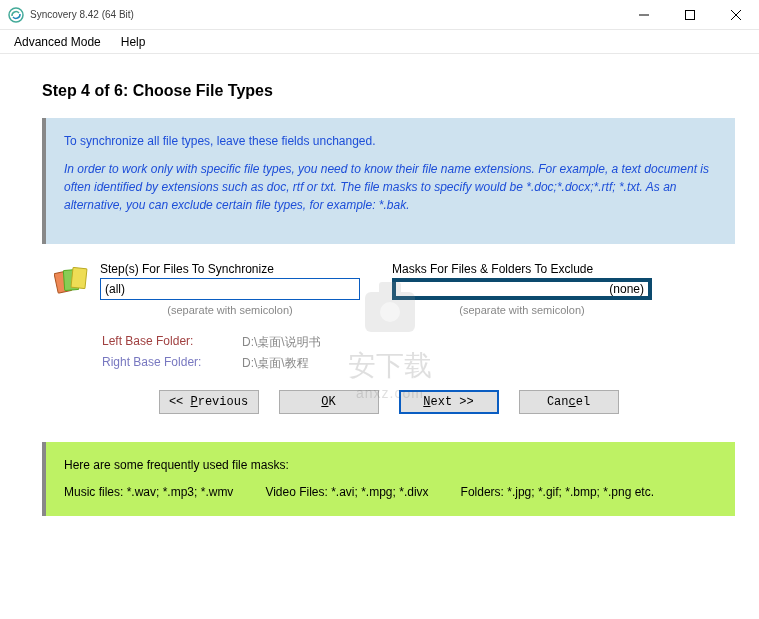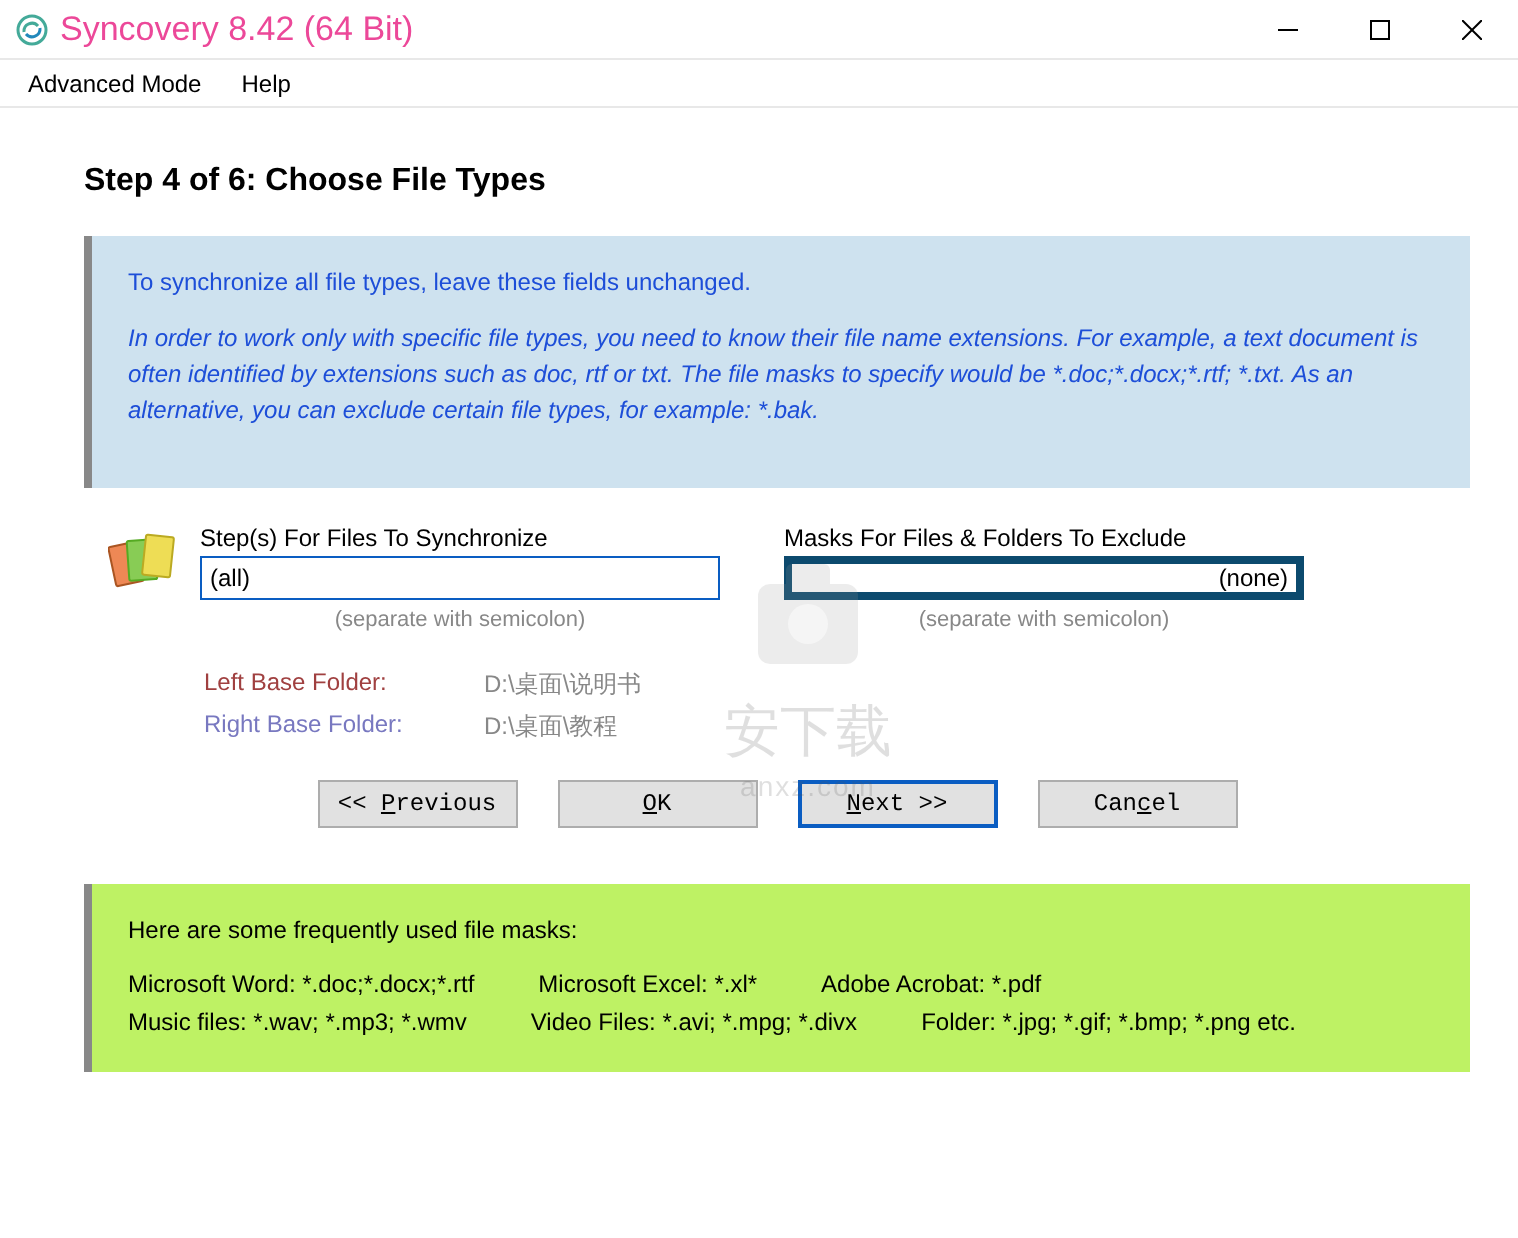--- a/index.html
+++ b/index.html
@@ -1,20 +1,20 @@
 <!DOCTYPE html>
 <html><head>
 <meta charset="utf-8">
 <style>
 * { box-sizing: border-box; margin: 0; padding: 0; }
 body { font-family: "Segoe UI", Tahoma, sans-serif; font-size: 12px; background: #fff; width: 759px; height: 619px; overflow: hidden; }
 
 .titlebar { height: 30px; display: flex; align-items: center; padding: 0 0 0 8px; background: #fff; border-bottom: 1px solid #e8e8e8; }
 .titlebar-icon { width: 16px; height: 16px; margin-right: 6px; }
-.titlebar-title { font-size: 17px; color: #ec4899; flex: 1; }
+.titlebar-title { font-size: 10px; color: #404040; flex: 1; }
 .titlebar-controls { display: flex; }
 .titlebar-btn { width: 46px; height: 30px; display: flex; align-items: center; justify-content: center; cursor: pointer; }
 
 .menubar { height: 24px; display: flex; align-items: center; padding: 0 4px; border-bottom: 1px solid #e8e8e8; }
 .menu-item { padding: 2px 10px; font-size: 12px; cursor: pointer; }
 
 .content { padding: 28px 24px 20px 42px; }
 
 .step-title { font-size: 16px; font-weight: bold; color: #000; margin-bottom: 18px; }
 
@@ -40,21 +40,21 @@
 .buttons-row { display: flex; justify-content: center; gap: 20px; margin-bottom: 28px; }
 .wiz-btn { width: 100px; height: 24px; border: 1px solid #adadad; background: #e1e1e1; font-size: 12px; cursor: pointer; font-family: Liberation Mono, monospace; }
 .wiz-btn.primary { border: 2px solid #0a5dc2; background: #e1e1e1; }
 .wiz-u { text-decoration: underline; }
 
 .hints-box { background: #bef264; border-left: 4px solid #888; padding: 14px 18px; font-size: 12px; line-height: 1.6; color: #000; }
 .hints-box p { margin-bottom: 8px; }
 .hints-row { display: flex; gap: 32px; flex-wrap: wrap; }
 .hints-row span { white-space: nowrap; }
 
-.watermark { position: absolute; top: 270px; left: 294px; width: 220px; opacity: 0.18; pointer-events: none; z-index: 100; text-align: center; }
+.watermark { position: absolute; top: 270px; left: 280px; width: 220px; opacity: 0.18; pointer-events: none; z-index: 100; text-align: center; }
 .watermark-icon { width: 70px; height: 70px; margin: 0 auto 4px; }
 .watermark-text { font-size: 28px; color: #555; font-family: Arial, sans-serif; }
 .watermark-url { font-size: 14px; color: #555; letter-spacing: 1px; }
 </style>
 </head>
 <body>
 
 <div class="titlebar">
   <svg class="titlebar-icon" viewBox="0 0 16 16">
     <circle cx="8" cy="8" r="7" fill="#fff" stroke="#4a9" stroke-width="1.5"></circle>
@@ -130,28 +130,23 @@
   <div class="buttons-row">
     <button class="wiz-btn"><span>&lt;&lt; </span><span class="wiz-u">P</span><span>revious</span></button>
     <button class="wiz-btn"><span class="wiz-u">O</span><span>K</span></button>
     <button class="wiz-btn primary"><span class="wiz-u">N</span><span>ext &gt;&gt;</span></button>
     <button class="wiz-btn"><span>Can</span><span class="wiz-u">c</span><span>el</span></button>
   </div>
 
   <div class="hints-box">
     <p>Here are some frequently used file masks:</p>
     <div class="hints-row">
-      <span>Microsoft Word: *.doc;*.docx;*.rtf</span>
-      <span>Microsoft Excel: *.xl*</span>
-      <span>Adobe Acrobat: *.pdf</span>
-    </div>
-    <div class="hints-row">
       <span>Music files: *.wav; *.mp3; *.wmv</span>
       <span>Video Files: *.avi; *.mpg; *.divx</span>
-      <span>Folder: *.jpg; *.gif; *.bmp; *.png   etc.</span>
+      <span>Folders: *.jpg; *.gif; *.bmp; *.png   etc.</span>
     </div>
   </div>
 
 </div>
 
 <div class="watermark">
   <svg class="watermark-icon" viewBox="0 0 70 70">
     <rect x="10" y="22" width="50" height="40" rx="6" fill="#999"></rect>
     <rect x="24" y="12" width="22" height="14" rx="3" fill="#999"></rect>
     <circle cx="35" cy="42" r="10" fill="#ccc"></circle>

